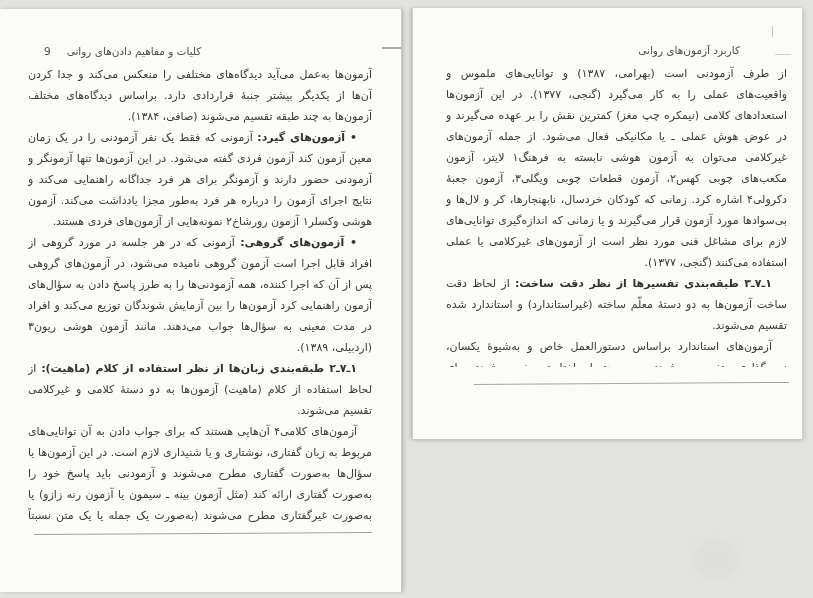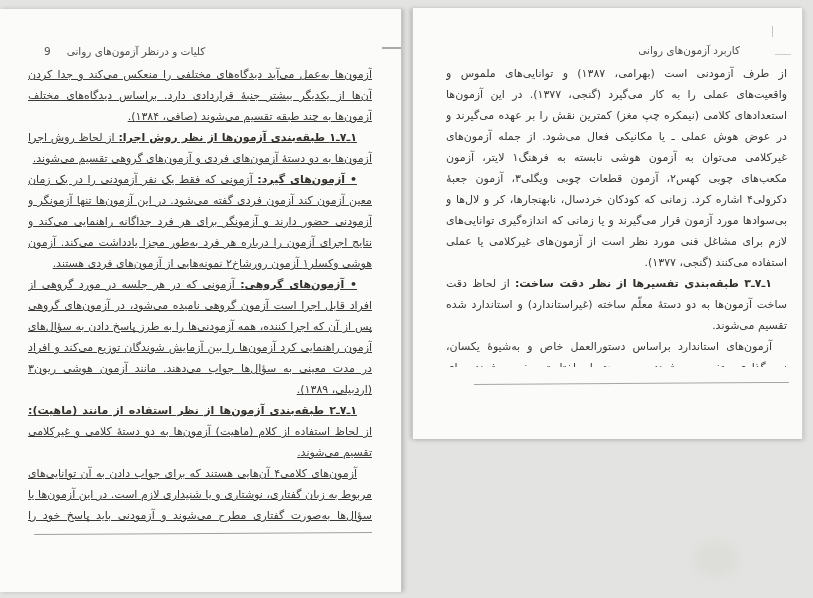--- a/index.html
+++ b/index.html
@@ -22,21 +22,21 @@
     position:absolute;top:36px;direction:rtl;
     font-size:10.5px;color:#514f4b;letter-spacing:0;white-space:nowrap;
   }
   .running-head-left{left:44px;display:flex;gap:16px;align-items:baseline;}
   .running-head-right{right:62px;}
   .page-body{
     position:absolute;top:55px;direction:rtl;
     font-size:11px;line-height:21px;color:#3c3a36;
     text-align:justify;overflow:hidden;
   }
-  .page-left .page-body{right:29px;left:28px;bottom:70px;text-decoration:underline;}
+  .page-left .page-body{right:29px;left:28px;bottom:70px;}
   .page-right .page-body{right:15px;left:33px;bottom:72px;}
   p.para{margin:0;padding:0;}
   p.indent{text-indent:15px;}
   p.no-indent{text-indent:0;}
   .lead{font-weight:bold;color:#34312d;}
   .footnote-rule{
     position:absolute;height:0;border-top:1px solid #8b8985;
   }
   .rule-left{bottom:58px;left:34px;width:338px;transform:rotate(-.35deg);opacity:.8;}
   .rule-right{bottom:55px;right:13px;width:315px;transform:rotate(-.4deg);opacity:.75;}
@@ -45,29 +45,28 @@
   .artifact-tick-right{top:18px;left:359px;width:1px;height:11px;opacity:.5;}
   .artifact-dash-right{top:46px;left:362px;width:16px;height:1px;opacity:.4;}
   .artifact-smudge{top:532px;left:280px;width:46px;height:38px;border-radius:50%;
     background:#d8d8d4;opacity:.5;filter:blur(4px);}
 </style>
 </head>
 <body>
 
 <div class="page page-left">
   <div class="running-head running-head-left">
-    <span>کلیات و درنظر آزمون‌های روانی</span>
+    <span>کلیات و مفاهیم دادن‌های روانی</span>
     <span>9</span>
   </div>
   <div class="page-body">
     <p class="para no-indent"><b class="lead"></b><span>آزمون‌ها به‌عمل می‌آید دیدگاه‌های مختلفی را منعکس می‌کند و جدا کردن آن‌ها از یکدیگر بیشتر جنبهٔ قراردادی دارد. براساس دیدگاه‌های مختلف آزمون‌ها به چند طبقه تقسیم می‌شوند (صافی، ۱۳۸۴).</span></p>
-    <p class="para indent"><b class="lead">۱ـ۷ـ۱ طبقه‌بندی آزمون‌ها از نظر روش اجرا:</b><span> از لحاظ روش اجرا آزمون‌ها به دو دستهٔ آزمون‌های فردی و آزمون‌های گروهی تقسیم می‌شوند.</span></p>
     <p class="para indent"><b class="lead">• آزمون‌های گیرد:</b><span> آزمونی که فقط یک نفر آزمودنی را در یک زمان معین آزمون کند آزمون فردی گفته می‌شود. در این آزمون‌ها تنها آزمونگر و آزمودنی حضور دارند و آزمونگر برای هر فرد جداگانه راهنمایی می‌کند و نتایج اجرای آزمون را درباره هر فرد به‌طور مجزا یادداشت می‌کند. آزمون هوشی وکسلر۱ آزمون رورشاخ۲ نمونه‌هایی از آزمون‌های فردی هستند.</span></p>
     <p class="para indent"><b class="lead">• آزمون‌های گروهی:</b><span> آزمونی که در هر جلسه در مورد گروهی از افراد قابل اجرا است آزمون گروهی نامیده می‌شود، در آزمون‌های گروهی پس از آن که اجرا کننده، همه آزمودنی‌ها را به طرز پاسخ دادن به سؤال‌های آزمون راهنمایی کرد آزمون‌ها را بین آزمایش شوندگان توزیع می‌کند و افراد در مدت معینی به سؤال‌ها جواب می‌دهند. مانند آزمون هوشی ریون۳ (اردبیلی، ۱۳۸۹).</span></p>
-    <p class="para indent"><b class="lead">۱ـ۷ـ۲ طبقه‌بندی آزمون‌ها از نظر استفاده از مانند (ماهیت):</b><span> از لحاظ استفاده از کلام (ماهیت) آزمون‌ها به دو دستهٔ کلامی و غیرکلامی تقسیم می‌شوند.</span></p>
+    <p class="para indent"><b class="lead">۱ـ۷ـ۲ طبقه‌بندی زبان‌ها از نظر استفاده از کلام (ماهیت):</b><span> از لحاظ استفاده از کلام (ماهیت) آزمون‌ها به دو دستهٔ کلامی و غیرکلامی تقسیم می‌شوند.</span></p>
     <p class="para indent"><b class="lead"></b><span>آزمون‌های کلامی۴ آن‌هایی هستند که برای جواب دادن به آن توانایی‌های مربوط به زبان گفتاری، نوشتاری و یا شنیداری لازم است. در این آزمون‌ها یا سؤال‌ها به‌صورت گفتاری مطرح می‌شوند و آزمودنی باید پاسخ خود را به‌صورت گفتاری ارائه کند (مثل آزمون بینه ـ سیمون یا آزمون رنه زازو) یا به‌صورت غیرگفتاری مطرح می‌شوند (به‌صورت یک جمله یا یک متن نسبتاً کوتاه) و آزمودنی باید پاسخ خود را به‌صورت نوشتاری ارائه کند و یا این‌که به‌صورت نوشتاری مطرح می‌شوند و پاسخ نیز باید به‌صورت نوشتاری ارائه شود.</span></p>
 
   </div>
   <div class="footnote-rule rule-left"></div>
   <div class="artifact artifact-dash-left"></div>
 </div>
 
 <div class="page page-right">
   <div class="running-head running-head-right">
     <span>کاربرد آزمون‌های روانی</span>

